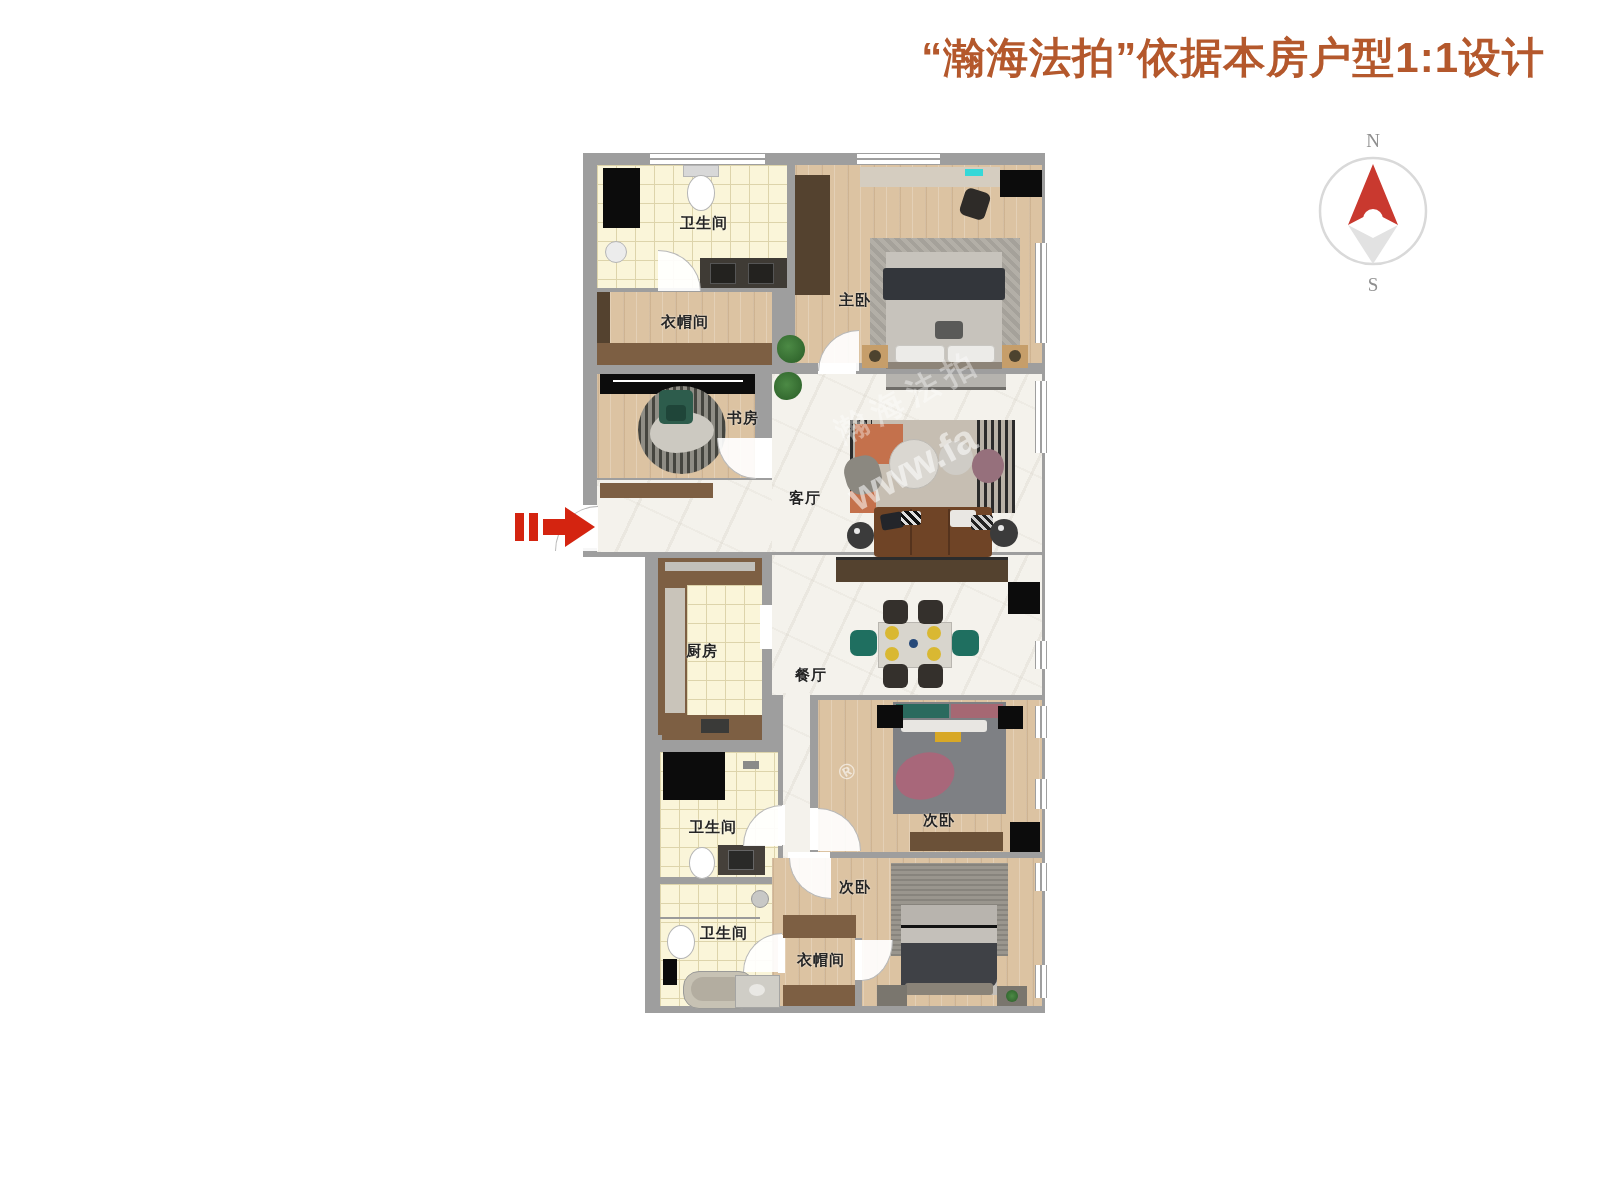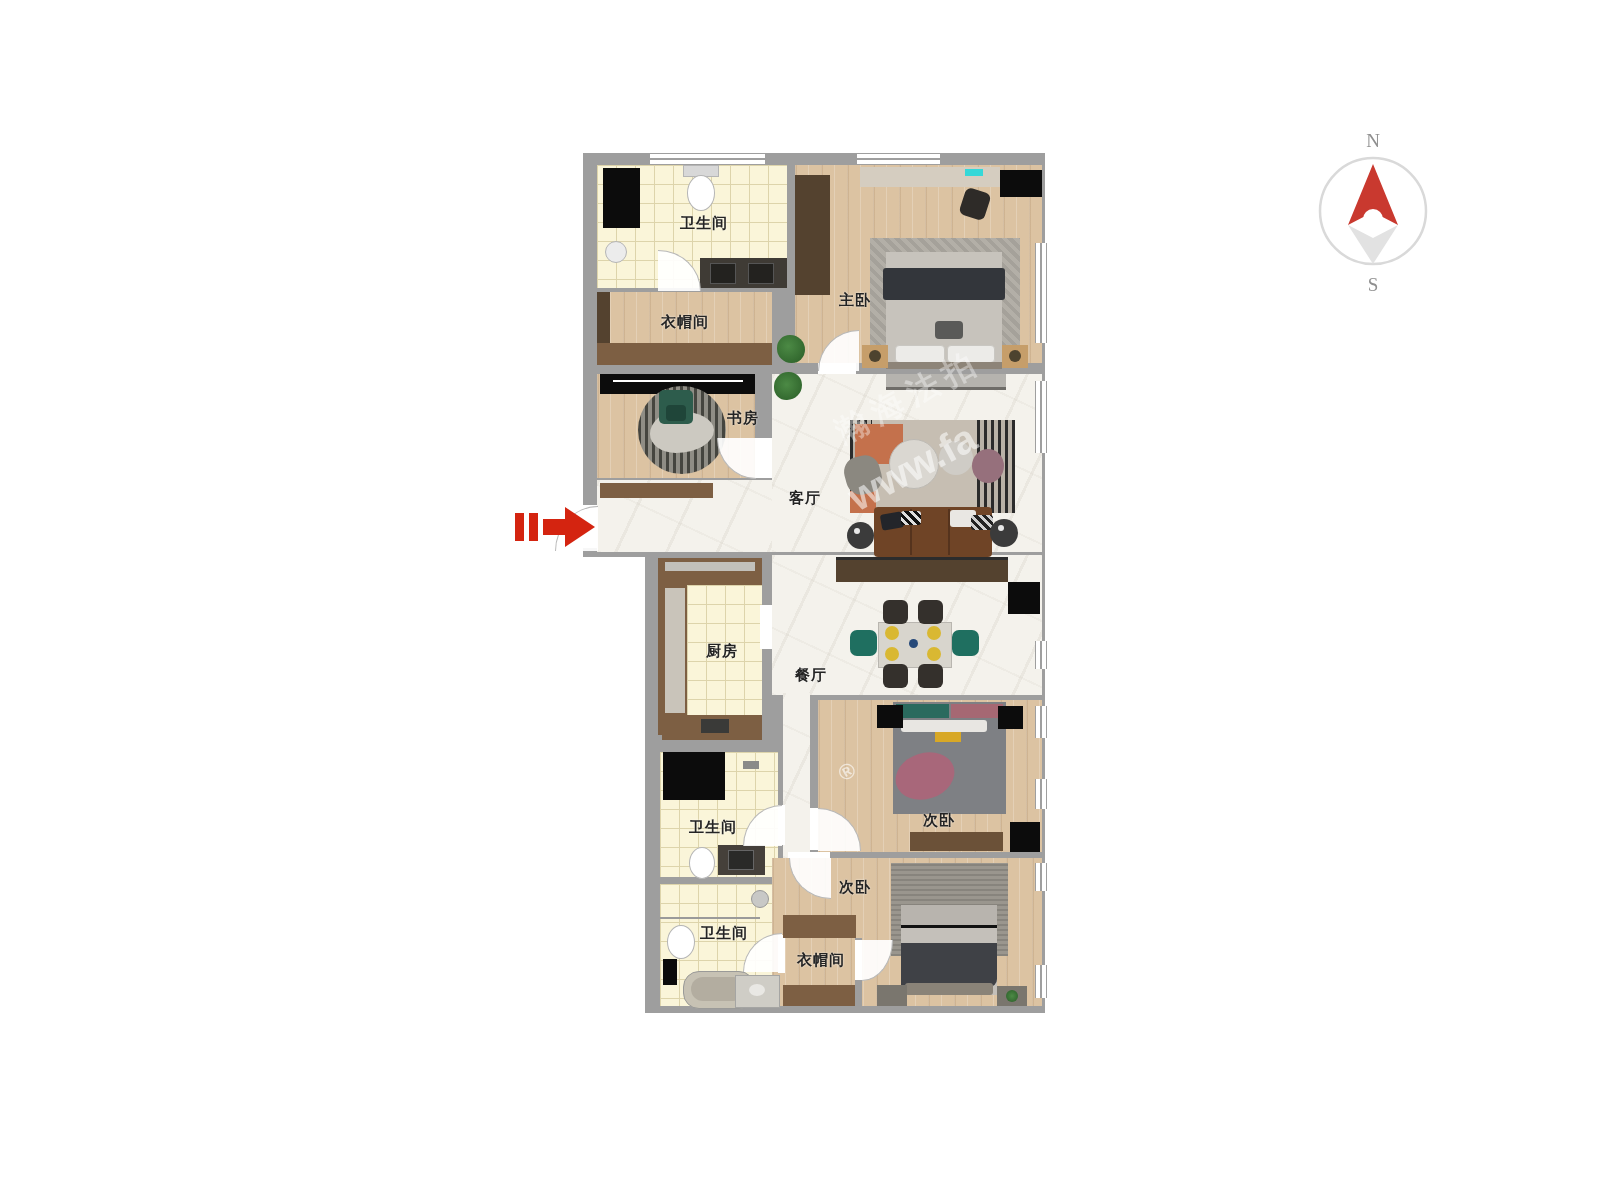--- a/index.html
+++ b/index.html
@@ -42,20 +42,21 @@
               white-space:nowrap;text-shadow:0 0 2px rgba(255,255,255,.85);letter-spacing:1px;}
   .wm{position:absolute;transform:rotate(-28deg);font-weight:bold;white-space:nowrap;pointer-events:none;}
   .rug-tex{background-image:repeating-linear-gradient(45deg, rgba(0,0,0,.08) 0 4px, rgba(0,0,0,0) 4px 8px);}
   .round{border-radius:50%;}
 </style>
 </head>
 <body>
 
 <div id="stage">
 
+  <div class="title">“瀚海法拍”依据本房户型1:1设计</div>
 
   <div class="compass">
     <div class="dir">N</div>
     <svg width="114" height="118" viewBox="0 0 114 118">
       <circle cx="57" cy="59" r="53" fill="none" stroke="var(--compass-gray,#d9d9d9)" stroke-width="2.5"></circle>
       <polygon points="57,12 82,73 57,60 32,73" fill="var(--compass-red,#c9392f)"></polygon>
       <polygon points="32,73 57,112 82,73 57,86" fill="#e2e2e2"></polygon>
       <circle cx="57" cy="67" r="10" fill="#ffffff"></circle>
     </svg>
     <div class="dir">S</div>
@@ -235,21 +236,21 @@
     <div class="abs cab" style="left:200px;top:832px;width:73px;height:21px;"></div>
     <div class="abs wall" style="left:272px;top:785px;width:7px;height:68px;"></div>
     <div class="abs open" style="left:272px;top:787px;width:7px;height:40px;"></div>
     <div class="abs arc arc-br" style="left:279px;top:787px;width:30px;height:40px;"></div>
 
     <div class="room-label" style="left:97px;top:61px;">卫生间</div>
     <div class="room-label" style="left:78px;top:160px;">衣帽间</div>
     <div class="room-label" style="left:256px;top:138px;">主卧</div>
     <div class="room-label" style="left:144px;top:256px;">书房</div>
     <div class="room-label" style="left:206px;top:336px;">客厅</div>
-    <div class="room-label" style="left:123px;top:489px;">厨房</div>
+    <div class="room-label" style="left:103px;top:489px;">厨房</div>
     <div class="room-label" style="left:212px;top:513px;">餐厅</div>
     <div class="room-label" style="left:106px;top:665px;">卫生间</div>
     <div class="room-label" style="left:340px;top:658px;">次卧</div>
     <div class="room-label" style="left:117px;top:771px;">卫生间</div>
     <div class="room-label" style="left:256px;top:725px;">次卧</div>
     <div class="room-label" style="left:214px;top:798px;">衣帽间</div>
 
     <div class="wm" style="left:246px;top:222px;font-size:32px;letter-spacing:8px;color:rgba(255,255,255,.38);">瀚海法拍</div>
     <div class="wm" style="left:260px;top:292px;font-size:40px;color:rgba(255,255,255,.55);">www.fa</div>
     <div class="wm" style="left:256px;top:606px;font-size:22px;color:rgba(255,255,255,.6);">®</div>

